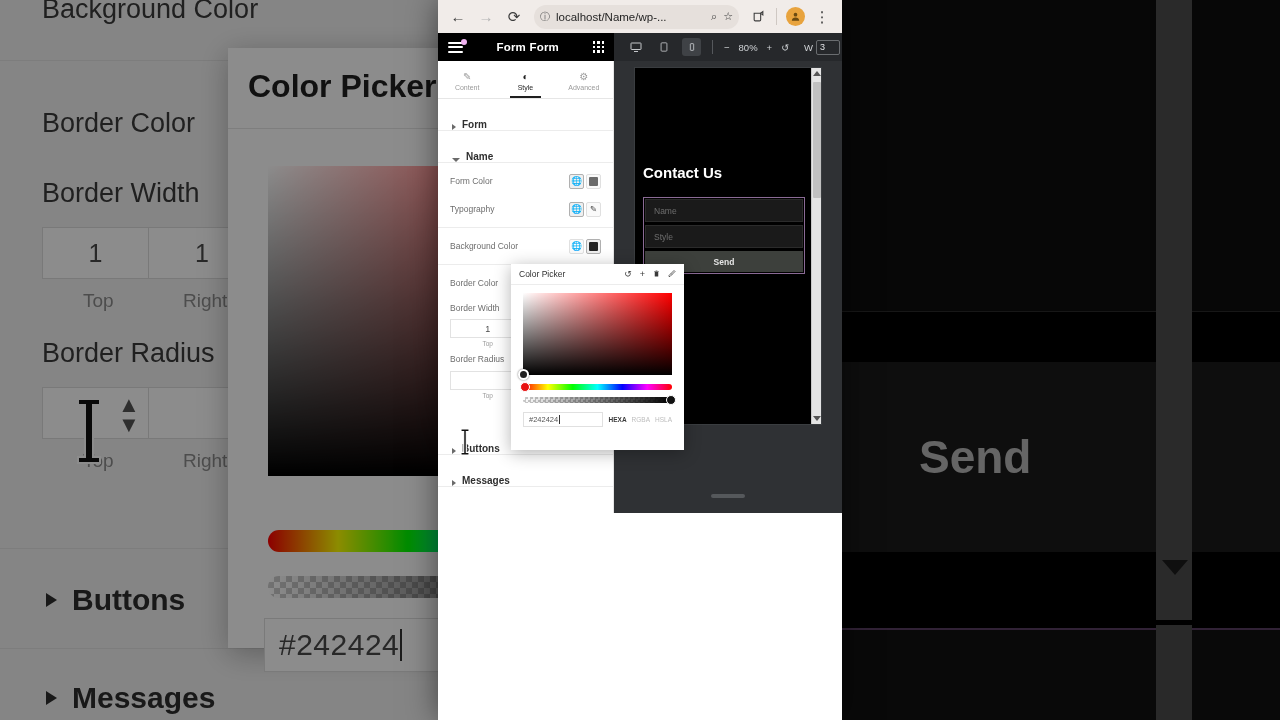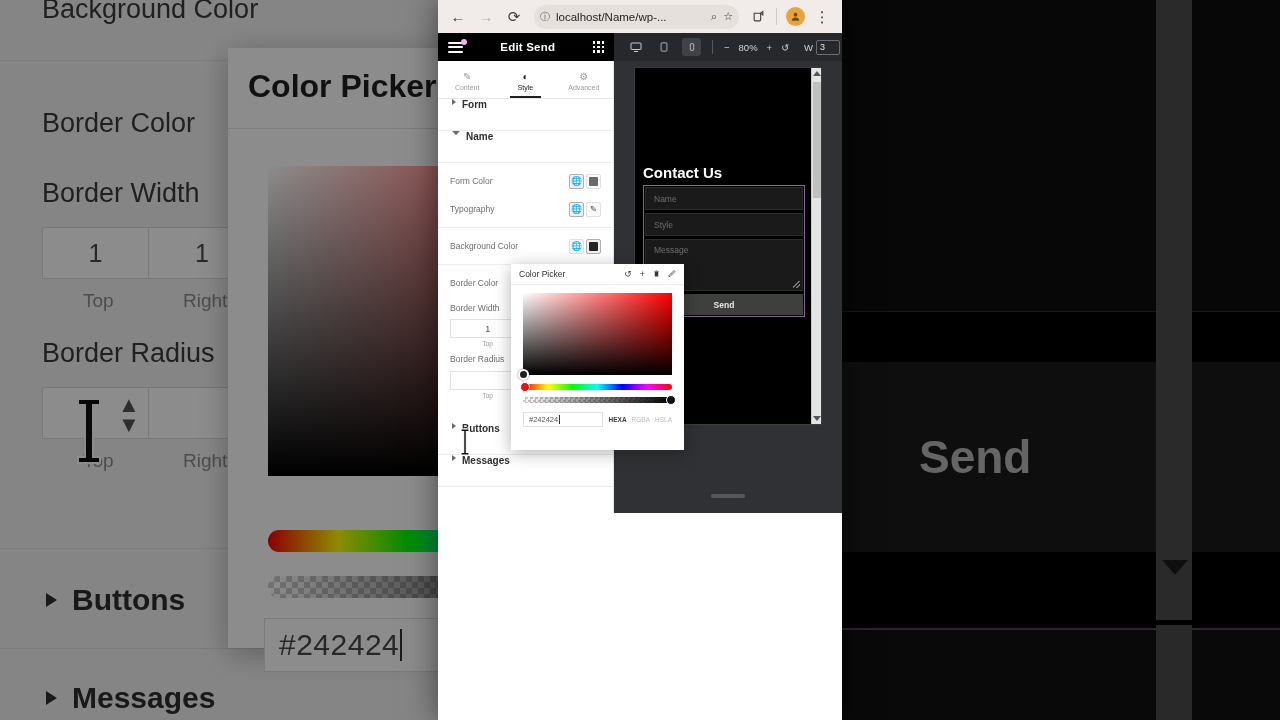--- a/index.html
+++ b/index.html
@@ -206,21 +206,21 @@
     position: relative; padding-top: 3px;
   }
   .tab.active { color: #1f1f1f; }
   .tab.active::after {
     content: ""; position: absolute; left: 14px; right: 14px; bottom: 0;
     height: 2px; background: #1f1f1f;
   }
   .tab-ico { font-size: 10px; line-height: 1; }
 
   .accordion-row {
-    height: 32px; display: flex; align-items: flex-start; gap: 6px;
+    height: 32px; display: flex; align-items: flex-end; gap: 6px;
     padding: 0 14px; border-bottom: 1px solid #ececec;
     font-size: 10px; font-weight: bold; color: #2f2f2f;
   }
   .tri { width: 0; height: 0; border-left: 4px solid #6a6a6a; border-top: 3px solid transparent; border-bottom: 3px solid transparent; }
   .tri.open { border-left: 4px solid transparent; border-right: 4px solid transparent; border-top: 4px solid #6a6a6a; border-bottom: none; }
 
   .ctrl {
     display: flex; align-items: center; justify-content: space-between;
     padding: 0 12px; height: 28px;
   }
@@ -288,21 +288,21 @@
   }
   .dev-thumb { position: absolute; left: 1px; top: 1px; width: 8px; height: 116px; background: #c0c0c0; border-radius: 1px; }
   .dev-up, .dev-dn {
     position: absolute; left: 1px; width: 0; height: 0;
     border-left: 4px solid transparent; border-right: 4px solid transparent;
   }
   .dev-up { top: 3px; border-bottom: 5px solid #555; }
   .dev-dn { bottom: 3px; border-top: 5px solid #555; }
 
   .form-wrap { position: absolute; left: 0; top: 96px; width: 178px; padding: 0 8px; }
-  .contact-h { font-size: 15px; font-weight: bold; color: #fff; margin-bottom: 4px; }
+  .contact-h { font-size: 15px; font-weight: bold; color: #fff; margin-bottom: 16px; }
   .form-box { border: 1px solid #8a6a95; padding: 1px; }
   .fld {
     height: 23px; background: #1a1a1a; border: 1px solid #2b2b2b;
     color: #6e6e6e; font-size: 8.5px; display: flex; align-items: center;
     padding-left: 8px; margin-bottom: 3px;
   }
   .fld.msg { height: 52px; align-items: flex-start; padding-top: 5px; position: relative; }
   .msg-resize {
     position: absolute; right: 2px; bottom: 2px; width: 7px; height: 7px;
     background: linear-gradient(135deg, transparent 40%, #7a7a7a 40%, #7a7a7a 55%, transparent 55%),
@@ -480,21 +480,21 @@
   </div>
 
   <div class="ele-top">
     <div class="ele-panel-top">
       <div class="burger">
         <i></i>
           <i></i>
           <i></i>
           <span class="dot"></span>
       </div>
-      <div class="ele-title">Edit Send</div>
+      <div class="ele-title">Form Form</div>
       <div class="grid-icon">
         <i></i>
           <i></i>
           <i></i>
           <i></i>
           <i></i>
           <i></i>
           <i></i>
           <i></i>
           <i></i>
@@ -685,24 +685,20 @@
       </div>
     </div>
 
     <div class="canvas">
       <div class="device">
         <div class="form-wrap">
           <div class="contact-h">Contact Us</div>
           <div class="form-box">
             <div class="fld">Name</div>
             <div class="fld">Style</div>
-            <div class="fld msg">
-              <span>Message</span>
-              <span class="msg-resize"></span>
-            </div>
             <div class="send-btn">Send</div>
           </div>
         </div>
         <div class="dev-scroll">
           <div class="dev-up"></div>
           <div class="dev-thumb" style="top:14px;"></div>
           <div class="dev-dn"></div>
         </div>
       </div>
       <div class="canvas-handle"></div>

